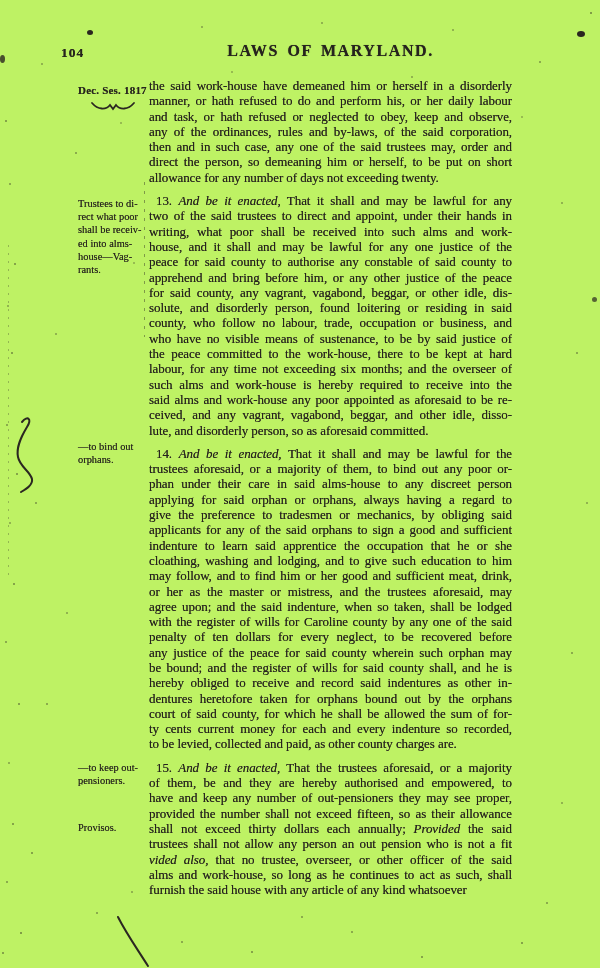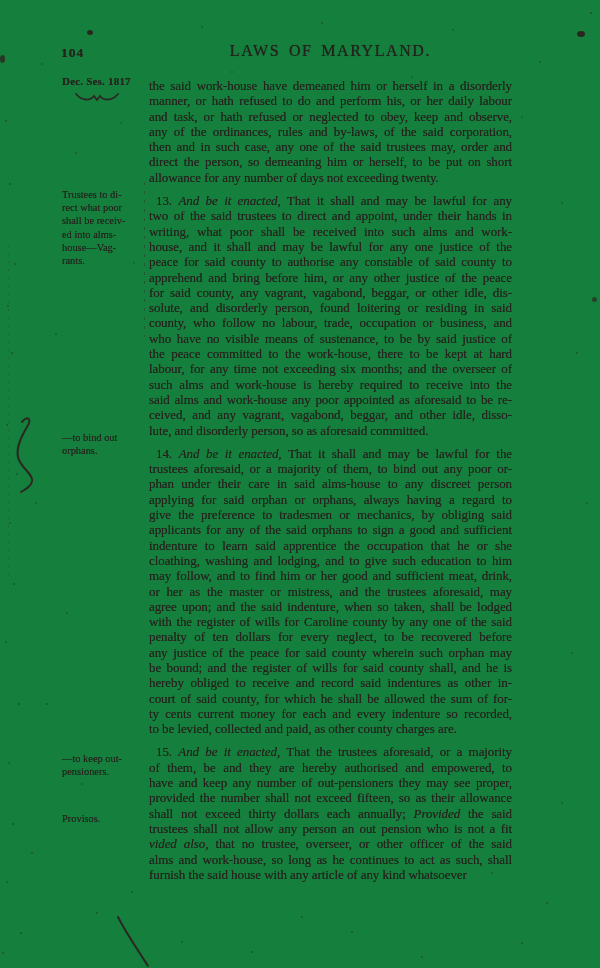--- a/index.html
+++ b/index.html
@@ -1,40 +1,41 @@
 <!DOCTYPE html>
 <html><head>
 <meta charset="utf-8">
 <style>
   html,body{margin:0;padding:0;}
   .page{
     position:relative;
     width:600px;height:968px;
-    background:#15803d;
+    background:#bef264;
     overflow:hidden;
     font-family:"Liberation Serif","DejaVu Serif",serif;
     color:#26231e;
   }
   
   .page-number{
     position:absolute;left:61px;top:45px;
     font-size:13.5px;font-weight:700;letter-spacing:1px;
     text-shadow:0 0 .6px rgba(30,27,22,.75);
   }
   .running-header{
     position:absolute;left:149px;top:42px;width:363px;
-    text-align:center;font-size:16px;font-weight:400;letter-spacing:1.6px;word-spacing:3px;
+    text-align:center;font-size:16px;font-weight:700;letter-spacing:1.6px;word-spacing:3px;
     text-shadow:0 0 .7px rgba(25,22,18,.8);
   }
   
   .mnote{
-    position:absolute;left:62px;width:86px;
+    position:absolute;left:78px;width:86px;
     font-size:10.4px;line-height:13.2px;
     white-space:pre-line;
     text-shadow:0 0 .5px rgba(35,31,25,.65);
+    margin-top:9px;
   }
   .mnote.session{top:75px;font-size:11px;font-weight:600;letter-spacing:.2px;white-space:nowrap;}
   .mnote.trustees{top:188px;}
   .mnote.bind{top:431px;}
   .mnote.keep{top:752px;}
   .mnote.provisos{top:812px;}
   .underbrace{position:absolute;left:12px;top:16px;}
   
   .body-col{
     position:absolute;left:149px;top:78px;width:363px;
@@ -169,20 +170,21 @@
         <div class="tline"><span>indenture to learn said apprentice the occupation that he or she</span></div>
         <div class="tline"><span>cloathing, washing and lodging, and to give such education to him</span></div>
         <div class="tline"><span>may follow, and to find him or her good and sufficient meat, drink,</span></div>
         <div class="tline"><span>or her as the master or mistress, and the trustees aforesaid, may</span></div>
         <div class="tline"><span>agree upon; and the said indenture, when so taken, shall be lodged</span></div>
         <div class="tline"><span>with the register of wills for Caroline county by any one of the said</span></div>
         <div class="tline"><span>penalty of ten dollars for every neglect, to be recovered before</span></div>
         <div class="tline"><span>any justice of the peace for said county wherein such orphan may</span></div>
         <div class="tline"><span>be bound; and the register of wills for said county shall, and he is</span></div>
         <div class="tline"><span>hereby obliged to receive and record said indentures as other in-</span></div>
+        <div class="tline"><span>dentures heretofore taken for orphans bound out by the orphans</span></div>
         <div class="tline"><span>court of said county, for which he shall be allowed the sum of for-</span></div>
         <div class="tline"><span>ty cents current money for each and every indenture so recorded,</span></div>
         <div class="tline last"><span>to be levied, collected and paid, as other county charges are.</span></div>
       </div>
       <div class="para">
         <div class="tline indent"><span>15. </span><span class="it">And be it enacted,</span><span> That the trustees aforesaid, or a majority</span></div>
         <div class="tline"><span>of them, be and they are hereby authorised and empowered, to</span></div>
         <div class="tline"><span>have and keep any number of out-pensioners they may see proper,</span></div>
         <div class="tline"><span>provided the number shall not exceed fifteen, so as their allowance</span></div>
         <div class="tline"><span>shall not exceed thirty dollars each annually; </span><span class="it">Provided</span><span> the said</span></div>

